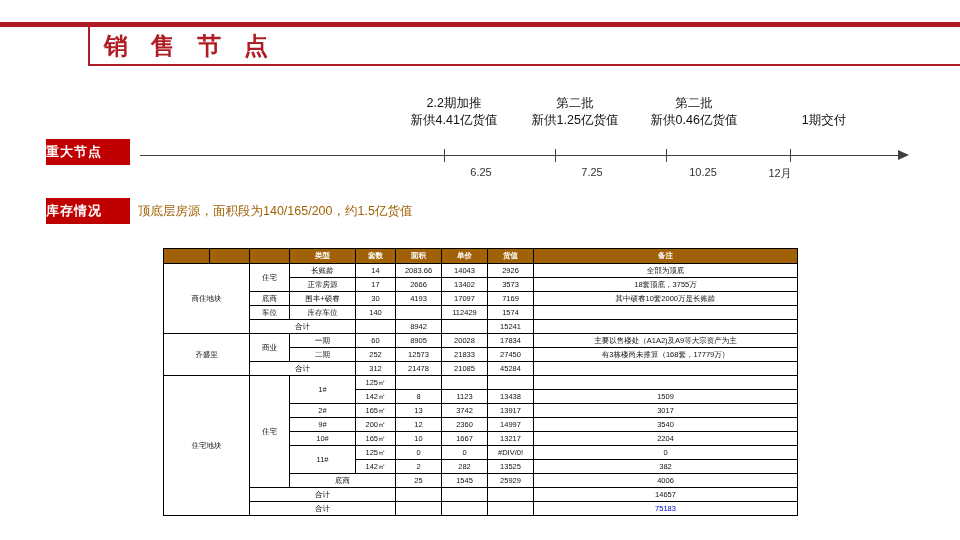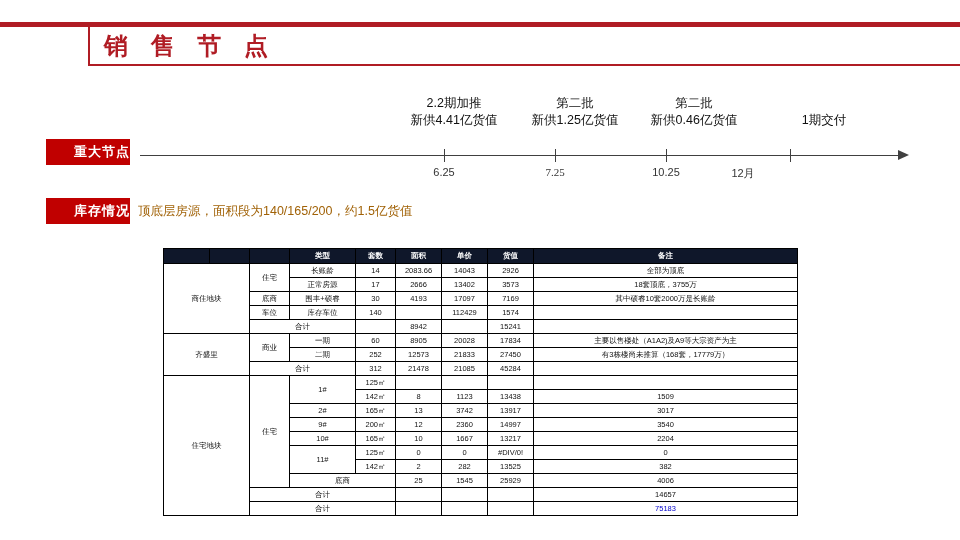--- a/index.html
+++ b/index.html
@@ -57,21 +57,21 @@
     white-space: nowrap;
   }
   
   .red-label {
     position: absolute;
     background: #c00000;
     color: #ffffff;
     font-size: 13px;
     font-weight: bold;
     letter-spacing: 1px;
-    text-align: right;
+    text-align: left;
     line-height: 26px;
     height: 26px;
     width: 84px;
   }
   #label-milestone { left: 46px; top: 139px; }
   #label-inventory { left: 46px; top: 198px; }
 
   
   .timeline-axis {
     position: absolute;
@@ -98,20 +98,21 @@
     background: #404040;
     top: 149px;
   }
   .tick-label {
     position: absolute;
     top: 166px;
     font-size: 11px;
     color: #333333;
     transform: translateX(-50%);
     white-space: nowrap;
+    margin-left: 37px;
   }
   .milestone {
     position: absolute;
     font-size: 12.5px;
     color: #111111;
     text-align: center;
     line-height: 17px;
     white-space: nowrap;
     transform: translateX(-50%);
   }
@@ -147,21 +148,21 @@
     border: 1px solid #000000;
     height: 13px;
     padding: 0 2px;
     text-align: center;
     vertical-align: middle;
     overflow: hidden;
     white-space: nowrap;
     font-weight: normal;
   }
   table.main thead td {
-    background: #0f172a;
+    background: #a16207;
     color: #ffffff;
     font-weight: bold;
     height: 14px;
   }
   .num-blue { color: #0000cc; }
   .cell-yellow { background: #ffff00; }
   .col-a { width: 46px; }
   .col-b { width: 40px; }
   .col-c { width: 40px; }
   .col-d { width: 66px; }
@@ -183,21 +184,21 @@
 
   <div class="red-label" id="label-milestone">重大节点</div>
   <div class="red-label" id="label-inventory">库存情况</div>
 
   <div class="timeline-axis"></div>
   <div class="timeline-arrow"></div>
   <div id="timeline-marks">
       <div class="tick" style="left: 444px;"></div>
       <div class="tick-label" style="left: 444px;">6.25</div>
       <div class="tick" style="left: 555px;"></div>
-      <div class="tick-label" style="left: 555px; font-family: Liberation Serif, serif;">7.25</div>
+      <div class="tick-label" style="left: 555px;">7.25</div>
       <div class="tick" style="left: 666px;"></div>
       <div class="tick-label" style="left: 666px;">10.25</div>
       <div class="tick" style="left: 790px;"></div>
       <div class="tick-label" style="left: 743px; text-align: right;">12月</div>
     </div>
   <div id="timeline-milestones">
       <div class="milestone" style="left: 454px; top: 95px; text-align: center;">
         <span class="ms-l1">2.2期加推</span>
         <span class="ms-l2">新供4.41亿货值</span>
       </div>

